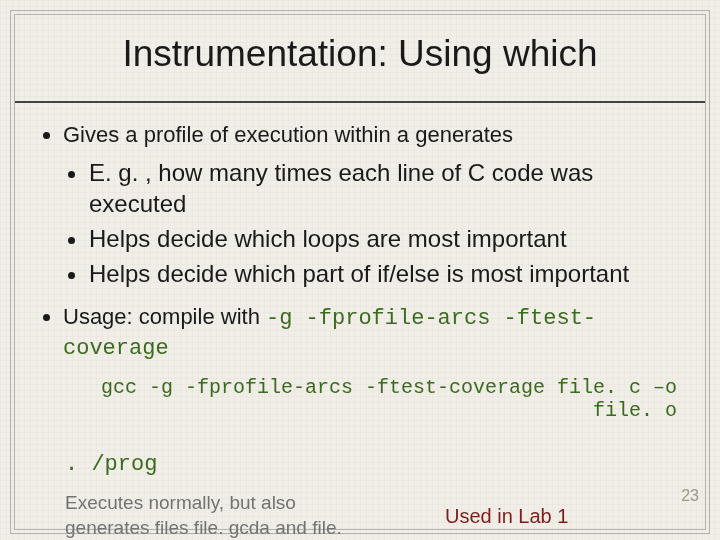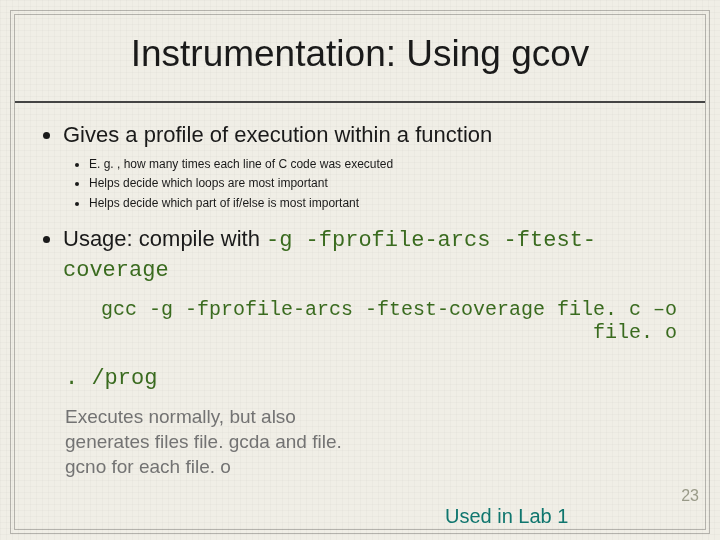--- a/index.html
+++ b/index.html
@@ -61,21 +61,21 @@
     font-size: 22px;
     margin-bottom: 14px;
     line-height: 1.25;
   }
   ul.sub {
     list-style: disc;
     margin: 8px 0 0 0;
     padding-left: 26px;
   }
   ul.sub > li {
-    font-size: 12px;
+    font-size: 24px;
     margin-bottom: 4px;
     line-height: 1.3;
   }
   .mono-green {
     font-family: "Courier New", Courier, monospace;
     color: #3a6b1f;
   }
   .cmd-line {
     font-family: "Courier New", Courier, monospace;
     color: #3a6b1f;
@@ -89,56 +89,57 @@
     gap: 50px;
   }
   .col {
     flex: 1;
   }
   .col-heading {
     font-family: "Courier New", Courier, monospace;
     color: #3a6b1f;
     font-size: 22px;
     margin-bottom: 14px;
+    margin-top: 8px;
   }
   .col-text {
     font-size: 19px;
     color: #737373;
     line-height: 1.3;
   }
   .lab-note {
     position: absolute;
     left: 430px;
     bottom: 2px;
     font-size: 20px;
-    color: #0f766e;
+    color: #7f1d1d;
     text-align: left;
     line-height: 1.1;
   }
   .page-num {
     position: absolute;
     right: 6px;
     bottom: 24px;
     font-size: 16px;
     color: #999a88;
   }
 </style>
 </head>
 <body>
 
 <div class="outer-frame">
   <div class="inner-frame">
 
-    <div class="title">Instrumentation: Using gcov</div>
+    <div class="title">Instrumentation: Using which</div>
 
     <hr class="divider">
 
     <ul class="top">
       <li>
-        <span>Gives a profile of execution within a function</span>
+        <span>Gives a profile of execution within a generates</span>
         <ul class="sub">
           <li>E. g. , how many times each line of C code was executed</li>
           <li>Helps decide which loops are most important</li>
           <li>Helps decide which part of if/else is most important</li>
         </ul>
       </li>
       <li>
         <span>Usage: compile with </span><span class="mono-green">-g -fprofile-arcs -ftest-coverage</span>
       </li>
     </ul>

